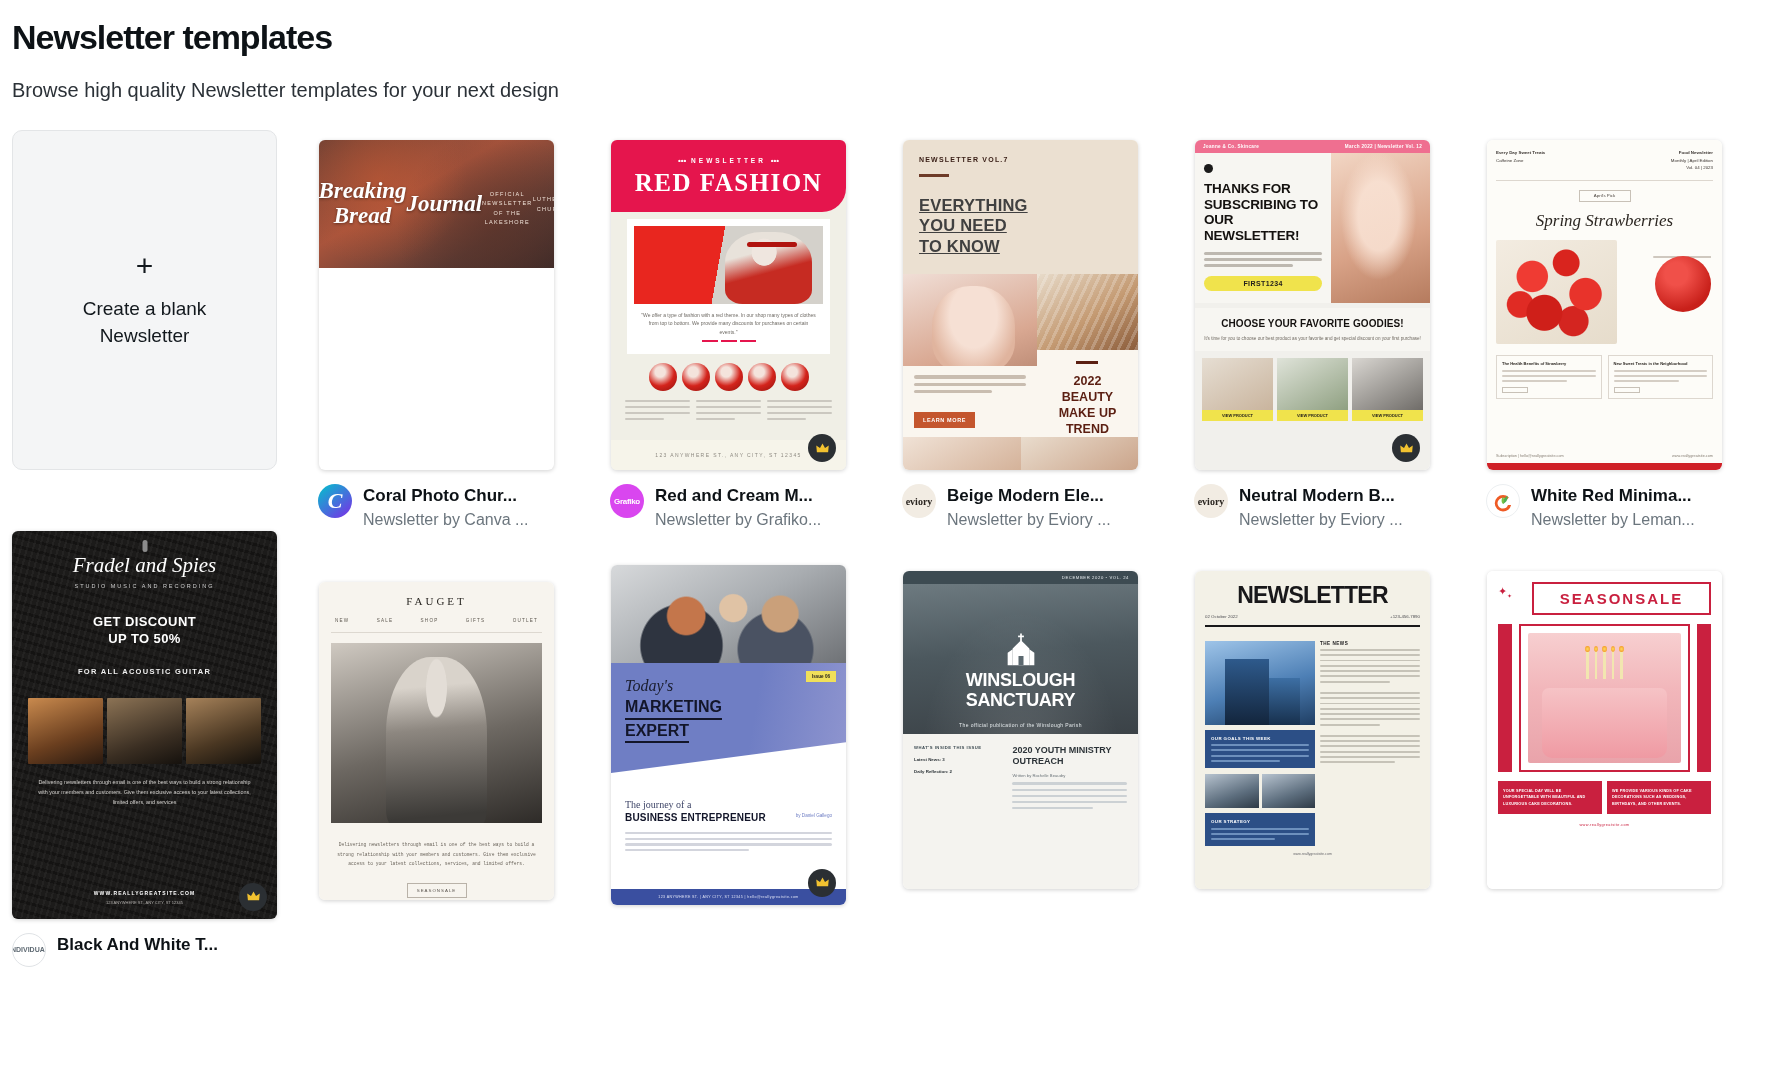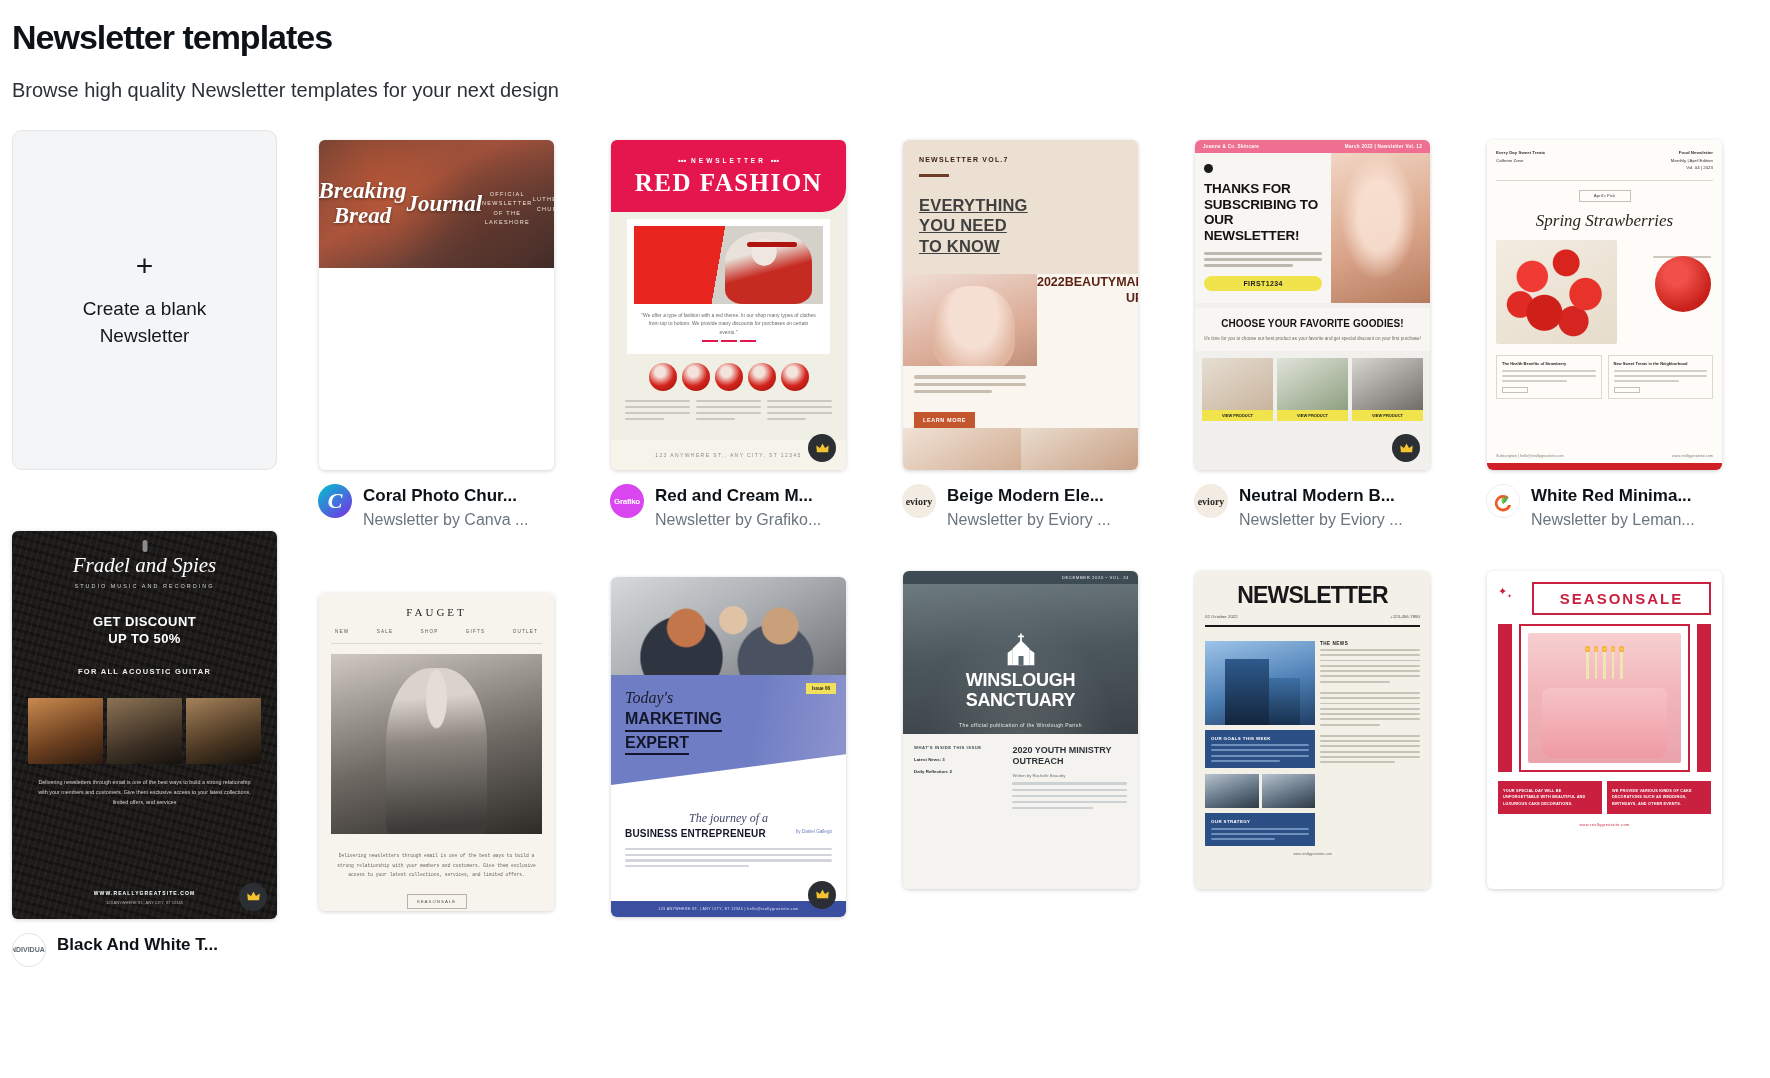--- a/index.html
+++ b/index.html
@@ -111,21 +111,21 @@
   .bm-mid { display:flex; }
   .bm-ml { width:57%; padding:0; }
   .bm-photo { height:92px; background:linear-gradient(160deg,#f0ded6,#d9a892 70%,#c08f79);
               position:relative; overflow:hidden; }
   .bm-photo:after { content:""; position:absolute; left:22%; top:12%; width:62%; height:94%;
               background:radial-gradient(ellipse at 50% 35%,#f6e0d4 40%, #e0b49e 75%); border-radius:46% 46% 34% 34%; }
   .bm-txt { padding:9px 11px; }
   .bm-txt i { display:block; height:3.2px; background:#c9bdb0; border-radius:2px; margin-bottom:4px; }
   .bm-btn { display:inline-block; margin:6px 0 0 11px; background:#c4562e; color:#fff;
             font-size:5.5px; font-weight:700; letter-spacing:.6px; padding:5px 9px; }
-  .bm-mr { width:43%; background:#faf6ef; display:flex; flex-direction:row; }
+  .bm-mr { width:43%; background:#faf6ef; display:flex; flex-direction:column; }
   .bm-brush { height:76px; background:linear-gradient(145deg,#e8dccb,#c49a72 55%,#8a5b3a); position:relative; }
   .bm-brush:after { content:""; position:absolute; inset:0;
       background:repeating-linear-gradient(115deg, rgba(255,255,255,.22) 0 3px, transparent 3px 8px); }
   .bm-dash2 { width:22px; height:2.5px; background:#5b1f12; margin:11px auto 9px; }
   .bm-trend { text-align:center; font-size:12.5px; font-weight:700; color:#5b1f12; line-height:1.28; }
   .bm-low { display:flex; }
   .bm-low div { flex:1; height:52px; }
 
   
   .nm { background:#f1f0ec; height:100%; }
@@ -244,21 +244,21 @@
   .me-today { font-family:"Liberation Serif",serif; font-style:italic; font-size:16px; color:#1a1d2e; }
   .me-me { font-size:16px; font-weight:700; color:#13162a; line-height:1.16; margin-top:3px;
            border-bottom:2px solid #13162a; display:inline-block; padding-bottom:1px; }
   .me-me2 { font-size:16px; font-weight:700; color:#13162a; line-height:1.16;
             border-bottom:2px solid #13162a; display:inline-block; padding-bottom:1px; margin-top:2px; }
   .me-issue { position:absolute; right:10px; top:8px; background:#f0e05a; font-size:4.6px;
               padding:3px 6px; color:#24211c; font-weight:700; }
   .me-av { position:absolute; right:16px; bottom:-6px; width:30px; height:30px; border-radius:50%;
            border:2px solid #fff; background:radial-gradient(circle at 44% 34%,#e8c3a4 26%,#7b5b8a 70%); z-index:3; }
   .me-sec { padding:26px 14px 0; }
-  .me-jour { font-family:"Liberation Serif",serif; font-style:italic; font-size:12px; color:#3f4668;text-align:center; }
+  .me-jour { font-family:"Liberation Serif",serif; font-size:10px; color:#3f4668; }
   .me-big { font-size:10px; font-weight:700; color:#13162a; letter-spacing:.2px; margin-top:2px; }
   .me-by { font-size:4.6px; color:#6f7ec4; float:right; margin-top:-10px; }
   .me-txt { margin-top:9px; }
   .me-txt i { display:block; height:2.4px; background:#d3d5dd; border-radius:2px; margin-bottom:3.2px; }
   .me-foot { position:absolute; bottom:0; left:0; right:0; height:16px; background:#3a4fa0;
              display:flex; align-items:center; justify-content:center; }
   .me-foot span { font-size:3.6px; color:#dfe3f5; letter-spacing:.4px; }
 
   
   .ws { height:100%; position:relative; background:#f4f3ef; }
@@ -641,42 +641,42 @@
       </div>
       <div class="meta" style="padding-left:0">
         <div class="avatar av-indiv">INDIVIDUAL</div>
         <div class="meta-txt">
           <div class="m-title">Black And White T...</div>
         </div>
       </div>
     </div>
 
     <div class="cell">
-      <div class="thumb-wrap" style="height:340px;align-items:flex-end;margin-top:40px">
+      <div class="thumb-wrap" style="height:340px;align-items:center;margin-top:40px">
         <div class="thumb t-mid">
           <div class="fg">
             <div class="fg-brand">FAUGET</div>
             <div class="fg-nav">
               <span>NEW</span>
               <span>SALE</span>
               <span>SHOP</span>
               <span>GIFTS</span>
               <span>OUTLET</span>
             </div>
             <div class="fg-img"></div>
             <div class="fg-txt">Delivering newsletters through email is one of the best ways to build a strong relationship with your members and customers. Give them exclusive access to your latest collections, services, and limited offers.</div>
             <div class="fg-btn">SEASONSALE</div>
           </div>
         </div>
       </div>
     </div>
 
     <div class="cell">
       <div class="thumb-wrap" style="height:340px;align-items:flex-start;margin-top:30px">
-        <div class="thumb" style="width:235px;height:340px;margin:16px auto;position:relative">
+        <div class="thumb" style="width:235px;height:340px;margin:4px auto;position:relative">
           <div class="me">
             <div class="me-photo"></div>
             <div class="me-band">
               <div class="me-issue">Issue 06</div>
               <div class="me-today">Today's</div>
               <div><span class="me-me">MARKETING</span></div>
               <div><span class="me-me2">EXPERT</span></div>
               <div class="me-av"></div>
             </div>
 

